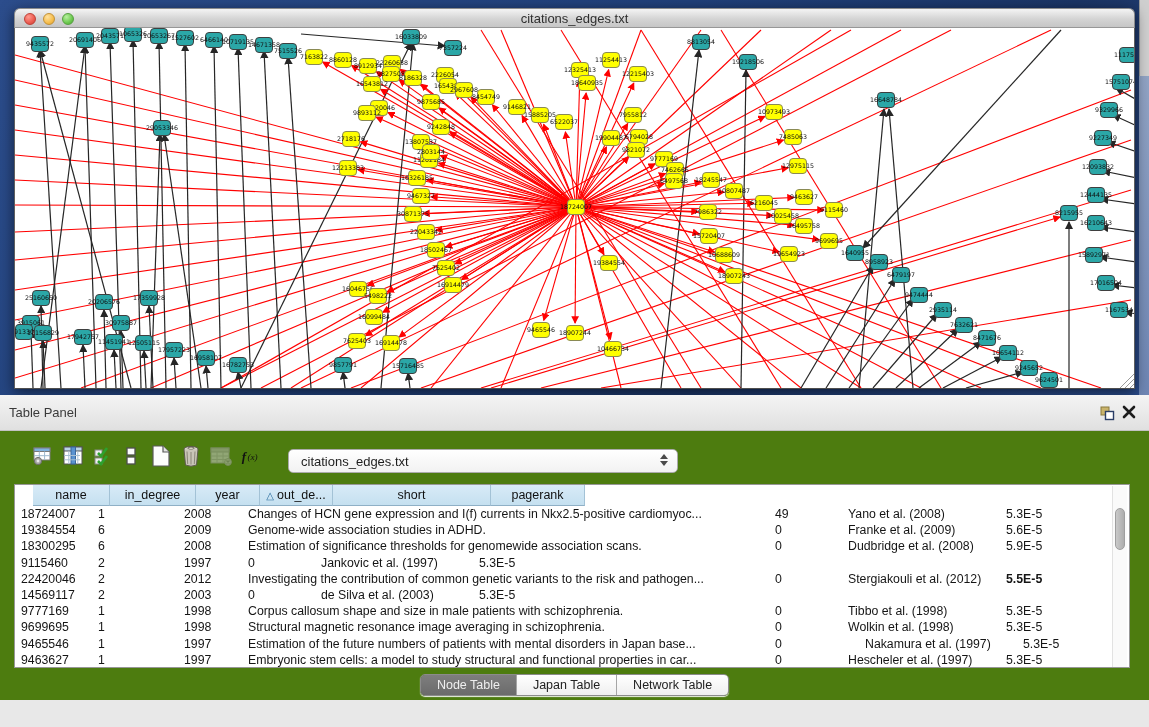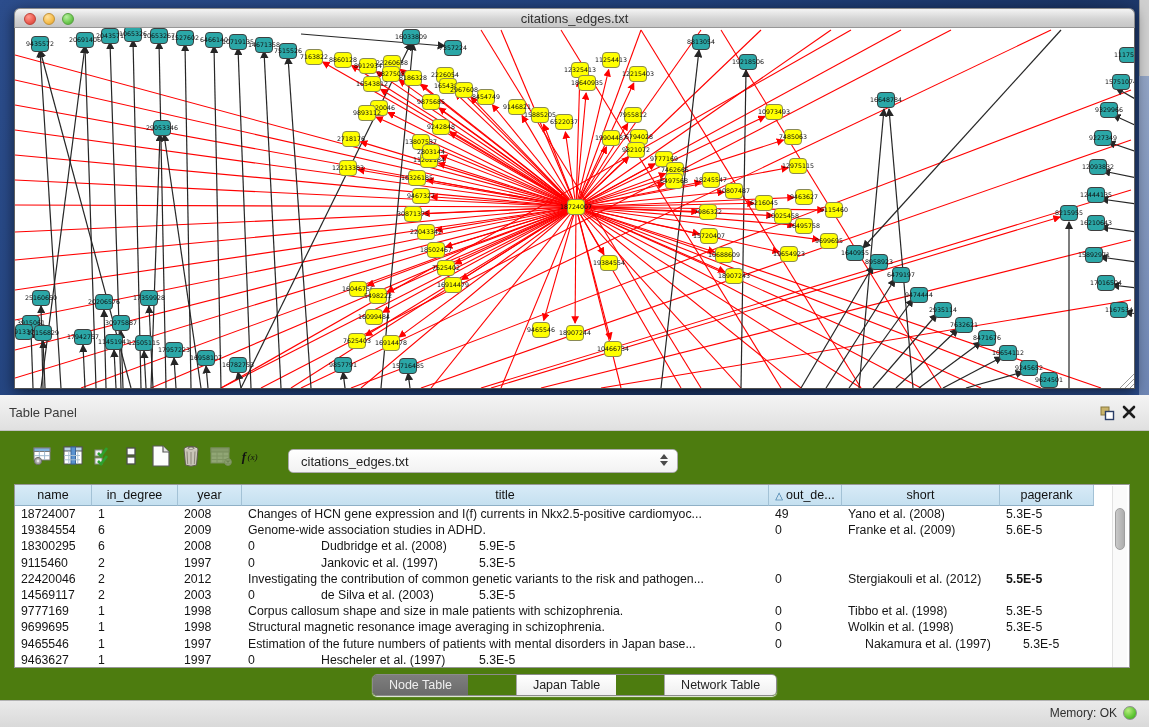--- a/index.html
+++ b/index.html
@@ -38,35 +38,35 @@
 
   .toolbar-btn { position:absolute; top:47px; width:26px; height:28px; display:flex; align-items:center; justify-content:center; }
   .combo { position:absolute; left:288px; top:54px; width:390px; height:24px; background:linear-gradient(#FFFFFF,#F2F2F2);
     border:1px solid #ABABAB; border-radius:5px; box-shadow:inset 0 1px 1px rgba(255,255,255,.8); }
   .combo-text { position:absolute; left:12px; top:4px; font-size:13px; color:#1E1E1E; }
   .combo-arrows { position:absolute; right:9px; top:4px; display:flex; flex-direction:column; gap:2px; }
   .tri-up    { width:0; height:0; border-left:4px solid transparent; border-right:4px solid transparent; border-bottom:5px solid #4A4A4A; }
   .tri-down  { width:0; height:0; border-left:4px solid transparent; border-right:4px solid transparent; border-top:5px solid #4A4A4A; }
 
   .tableC { position:absolute; left:14px; top:89px; width:1116px; height:184px; background:#FFF; border:1px solid #979797; overflow:hidden; }
-  .thead { position:absolute; left:0; top:0; height:21px; display:flex; }
+  .thead { position:absolute; left:18px; top:0; height:21px; display:flex; }
   .th { height:21px; line-height:20px; font-size:12.5px; color:#111; text-align:center;
     background:linear-gradient(#D8EBF7,#C5E0F0); border-right:1px solid #A3C2D6; border-bottom:1px solid #8FB0C6;
     overflow:hidden; white-space:nowrap; }
   .th .sort-tri { color:#2B6E9E; font-size:10px; margin-right:3px; }
   .tbody { position:absolute; left:1px; top:21px; }
   .tr { display:flex; height:16.2px; }
   .td { height:16.2px; line-height:16px; font-size:12.3px; color:#151515; padding-left:5px;
     overflow:hidden; white-space:nowrap; }
   .vscroll { position:absolute; right:2px; top:1px; width:15px; height:181px; background:#FAFAFA; border-left:1px solid #E2E2E2; }
   .vthumb { position:absolute; left:2px; top:22px; width:10px; height:42px; background:linear-gradient(90deg,#C9C9C9,#ADADAD); border-radius:6px; border:1px solid #9E9E9E; }
 
   .tabs-row { position:absolute; left:0; top:279px; width:100%; display:flex; justify-content:center; }
   .seg { display:flex; border:1px solid #8B8B8B; border-radius:5px; overflow:hidden; height:22px;
-    box-shadow:0 1px 1px rgba(255,255,255,.9);gap:48px; }
+    box-shadow:0 1px 1px rgba(255,255,255,.9); }
   .seg-btn { padding:0 16px; line-height:21px; font-size:12.5px; color:#222;
     background:linear-gradient(#FFFFFF,#EFEFEF); border-left:1px solid #A5A5A5; cursor:pointer; white-space:nowrap; }
   .seg-btn:first-child { border-left:none; }
   .seg-btn.active { background:linear-gradient(#7E7E7E,#6B6B6B); color:#EFEFEF; }
 
   .status-bar { position:absolute; left:0; top:700px; width:1149px; height:27px;
     background:linear-gradient(#EAEAEA,#D9D9D9); border-top:1px solid #B3B3B3; }
   .memory { position:absolute; right:12px; top:5px; display:flex; align-items:center; gap:6px; }
   .memory-label { font-size:12px; color:#2E2E2E; }
   .memory-dot { width:14px; height:14px; border-radius:50%; border:1px solid #8F8F8F;
@@ -833,21 +833,20 @@
         <div class="tri-up"></div>
           <div class="tri-down"></div>
       </div>
     </div>
 
     <div class="tableC">
       <div class="thead" id="thead">
           <div class="th" style="width: 77px;">name</div>
           <div class="th" style="width: 86px;">in_degree</div>
           <div class="th" style="width: 64px;">year</div>
-          <div class="th" style="width: 527px;">title</div>
           <div class="th" style="width: 73px;"><span class="sort-tri">△</span>out_de...</div>
           <div class="th" style="width: 158px;">short</div>
           <div class="th" style="width: 94px;">pagerank</div>
         </div>
       <div class="tbody" id="tbody">
           <div class="tr">
             <div class="td" style="width: 77px;">18724007</div>
             <div class="td" style="width: 86px;">1</div>
             <div class="td" style="width: 64px;">2008</div>
             <div class="td" style="width: 527px;">Changes of HCN gene expression and I(f) currents in Nkx2.5-positive cardiomyoc...</div>
@@ -861,20 +860,21 @@
             <div class="td" style="width: 64px;">2009</div>
             <div class="td" style="width: 527px;">Genome-wide association studies in ADHD.</div>
             <div class="td" style="width: 73px;">0</div>
             <div class="td" style="width: 158px;">Franke et al. (2009)</div>
             <div class="td" style="width: 94px;">5.6E-5</div>
           </div>
           <div class="tr">
             <div class="td" style="width: 77px;">18300295</div>
             <div class="td" style="width: 86px;">6</div>
             <div class="td" style="width: 64px;">2008</div>
+            <div class="td" style="width: 527px;">Estimation of significance thresholds for genomewide association scans.</div>
             <div class="td" style="width: 73px;">0</div>
             <div class="td" style="width: 158px;">Dudbridge et al. (2008)</div>
             <div class="td" style="width: 94px;">5.9E-5</div>
           </div>
           <div class="tr">
             <div class="td" style="width: 77px;">9115460</div>
             <div class="td" style="width: 86px;">2</div>
             <div class="td" style="width: 64px;">1997</div>
             <div class="td" style="width: 73px;">0</div>
             <div class="td" style="width: 158px;">Jankovic et al. (1997)</div>
@@ -921,39 +921,34 @@
             <div class="td" style="width: 64px;">1997</div>
             <div class="td" style="width: 527px;">Estimation of the future numbers of patients with mental disorders in Japan base...</div>
             <div class="td" style="width: 73px;">0</div>
             <div class="td" style="width: 158px; margin-left: 17px;">Nakamura et al. (1997)</div>
             <div class="td" style="width: 94px;">5.3E-5</div>
           </div>
           <div class="tr">
             <div class="td" style="width: 77px;">9463627</div>
             <div class="td" style="width: 86px;">1</div>
             <div class="td" style="width: 64px;">1997</div>
+            <div class="td" style="width: 527px;">Embryonic stem cells: a model to study structural and functional properties in car...</div>
             <div class="td" style="width: 73px;">0</div>
             <div class="td" style="width: 158px;">Hescheler et al. (1997)</div>
             <div class="td" style="width: 94px;">5.3E-5</div>
           </div>
         </div>
       <div class="vscroll">
         <div class="vthumb"></div>
       </div>
     </div>
 
     <div class="tabs-row">
       <div class="seg" id="tabs-seg">
           <div class="seg-btn active">Node Table</div>
           <div class="seg-btn">Japan Table</div>
           <div class="seg-btn">Network Table</div>
         </div>
     </div>
   </div>
 
-  <div class="status-bar">
-    <div class="memory">
-      <span class="memory-label">Memory: OK</span>
-      <span class="memory-dot"></span>
-    </div>
-  </div>
 
 </div>
 
 </body></html>

